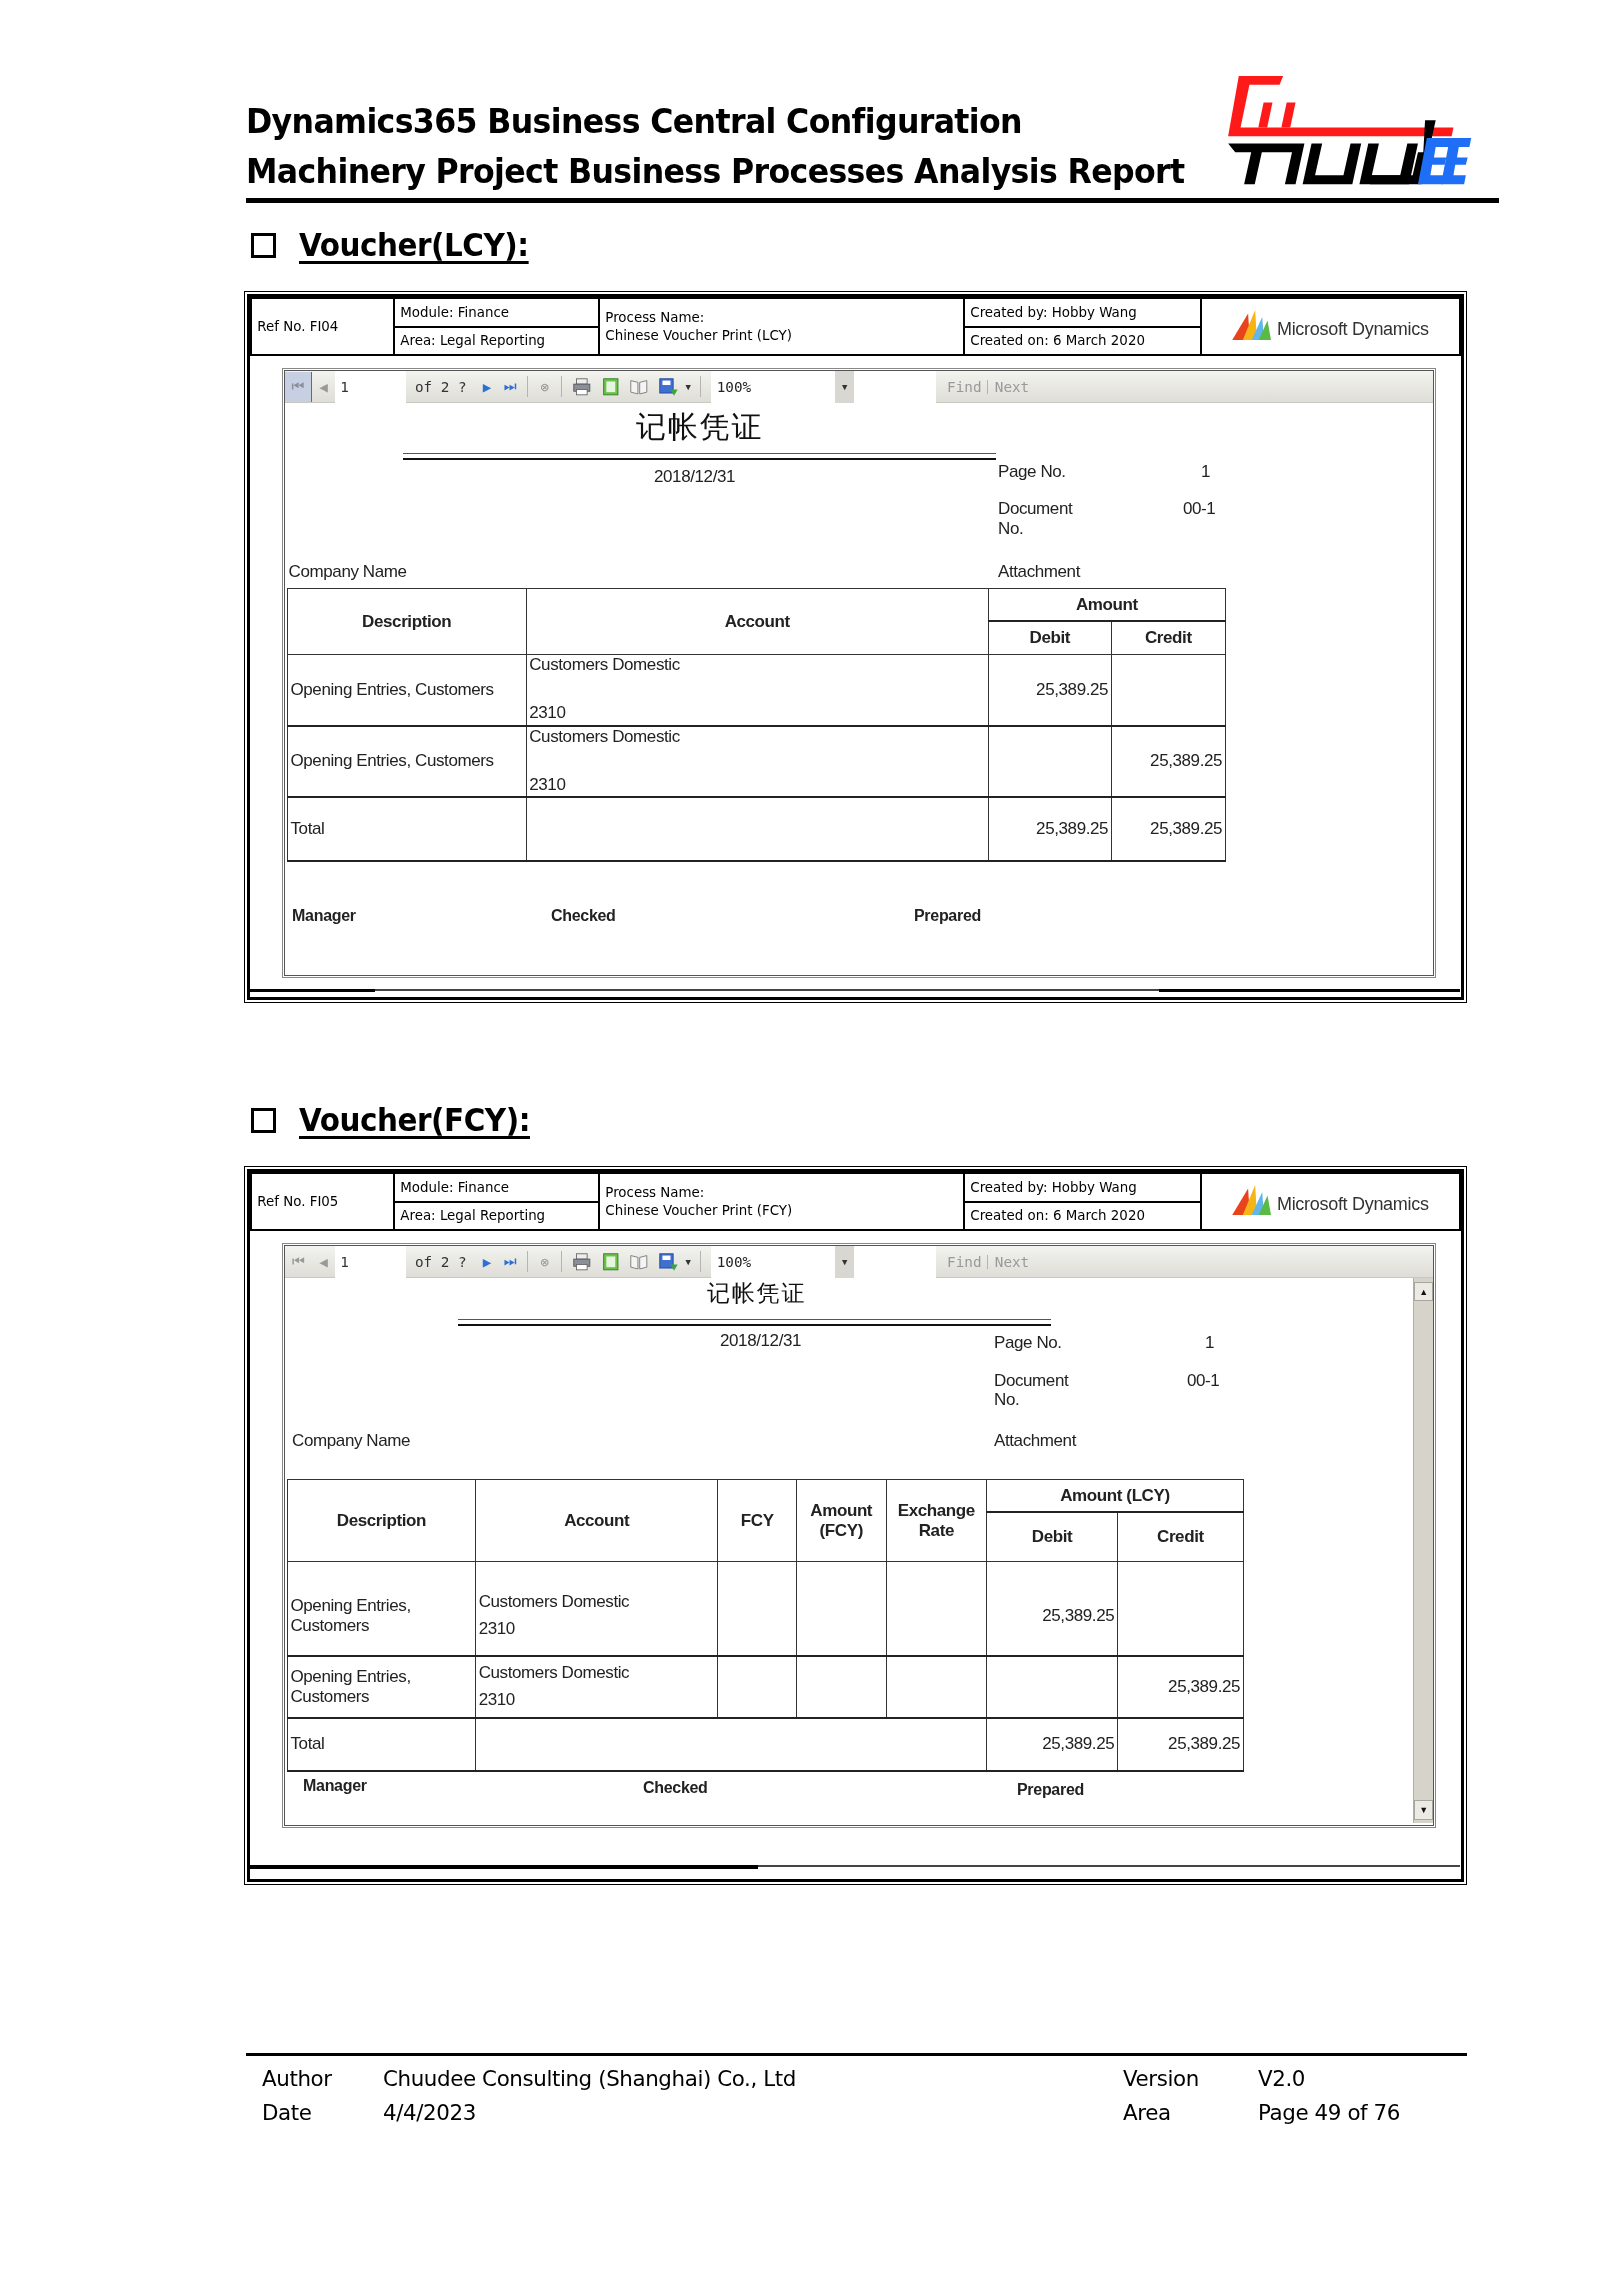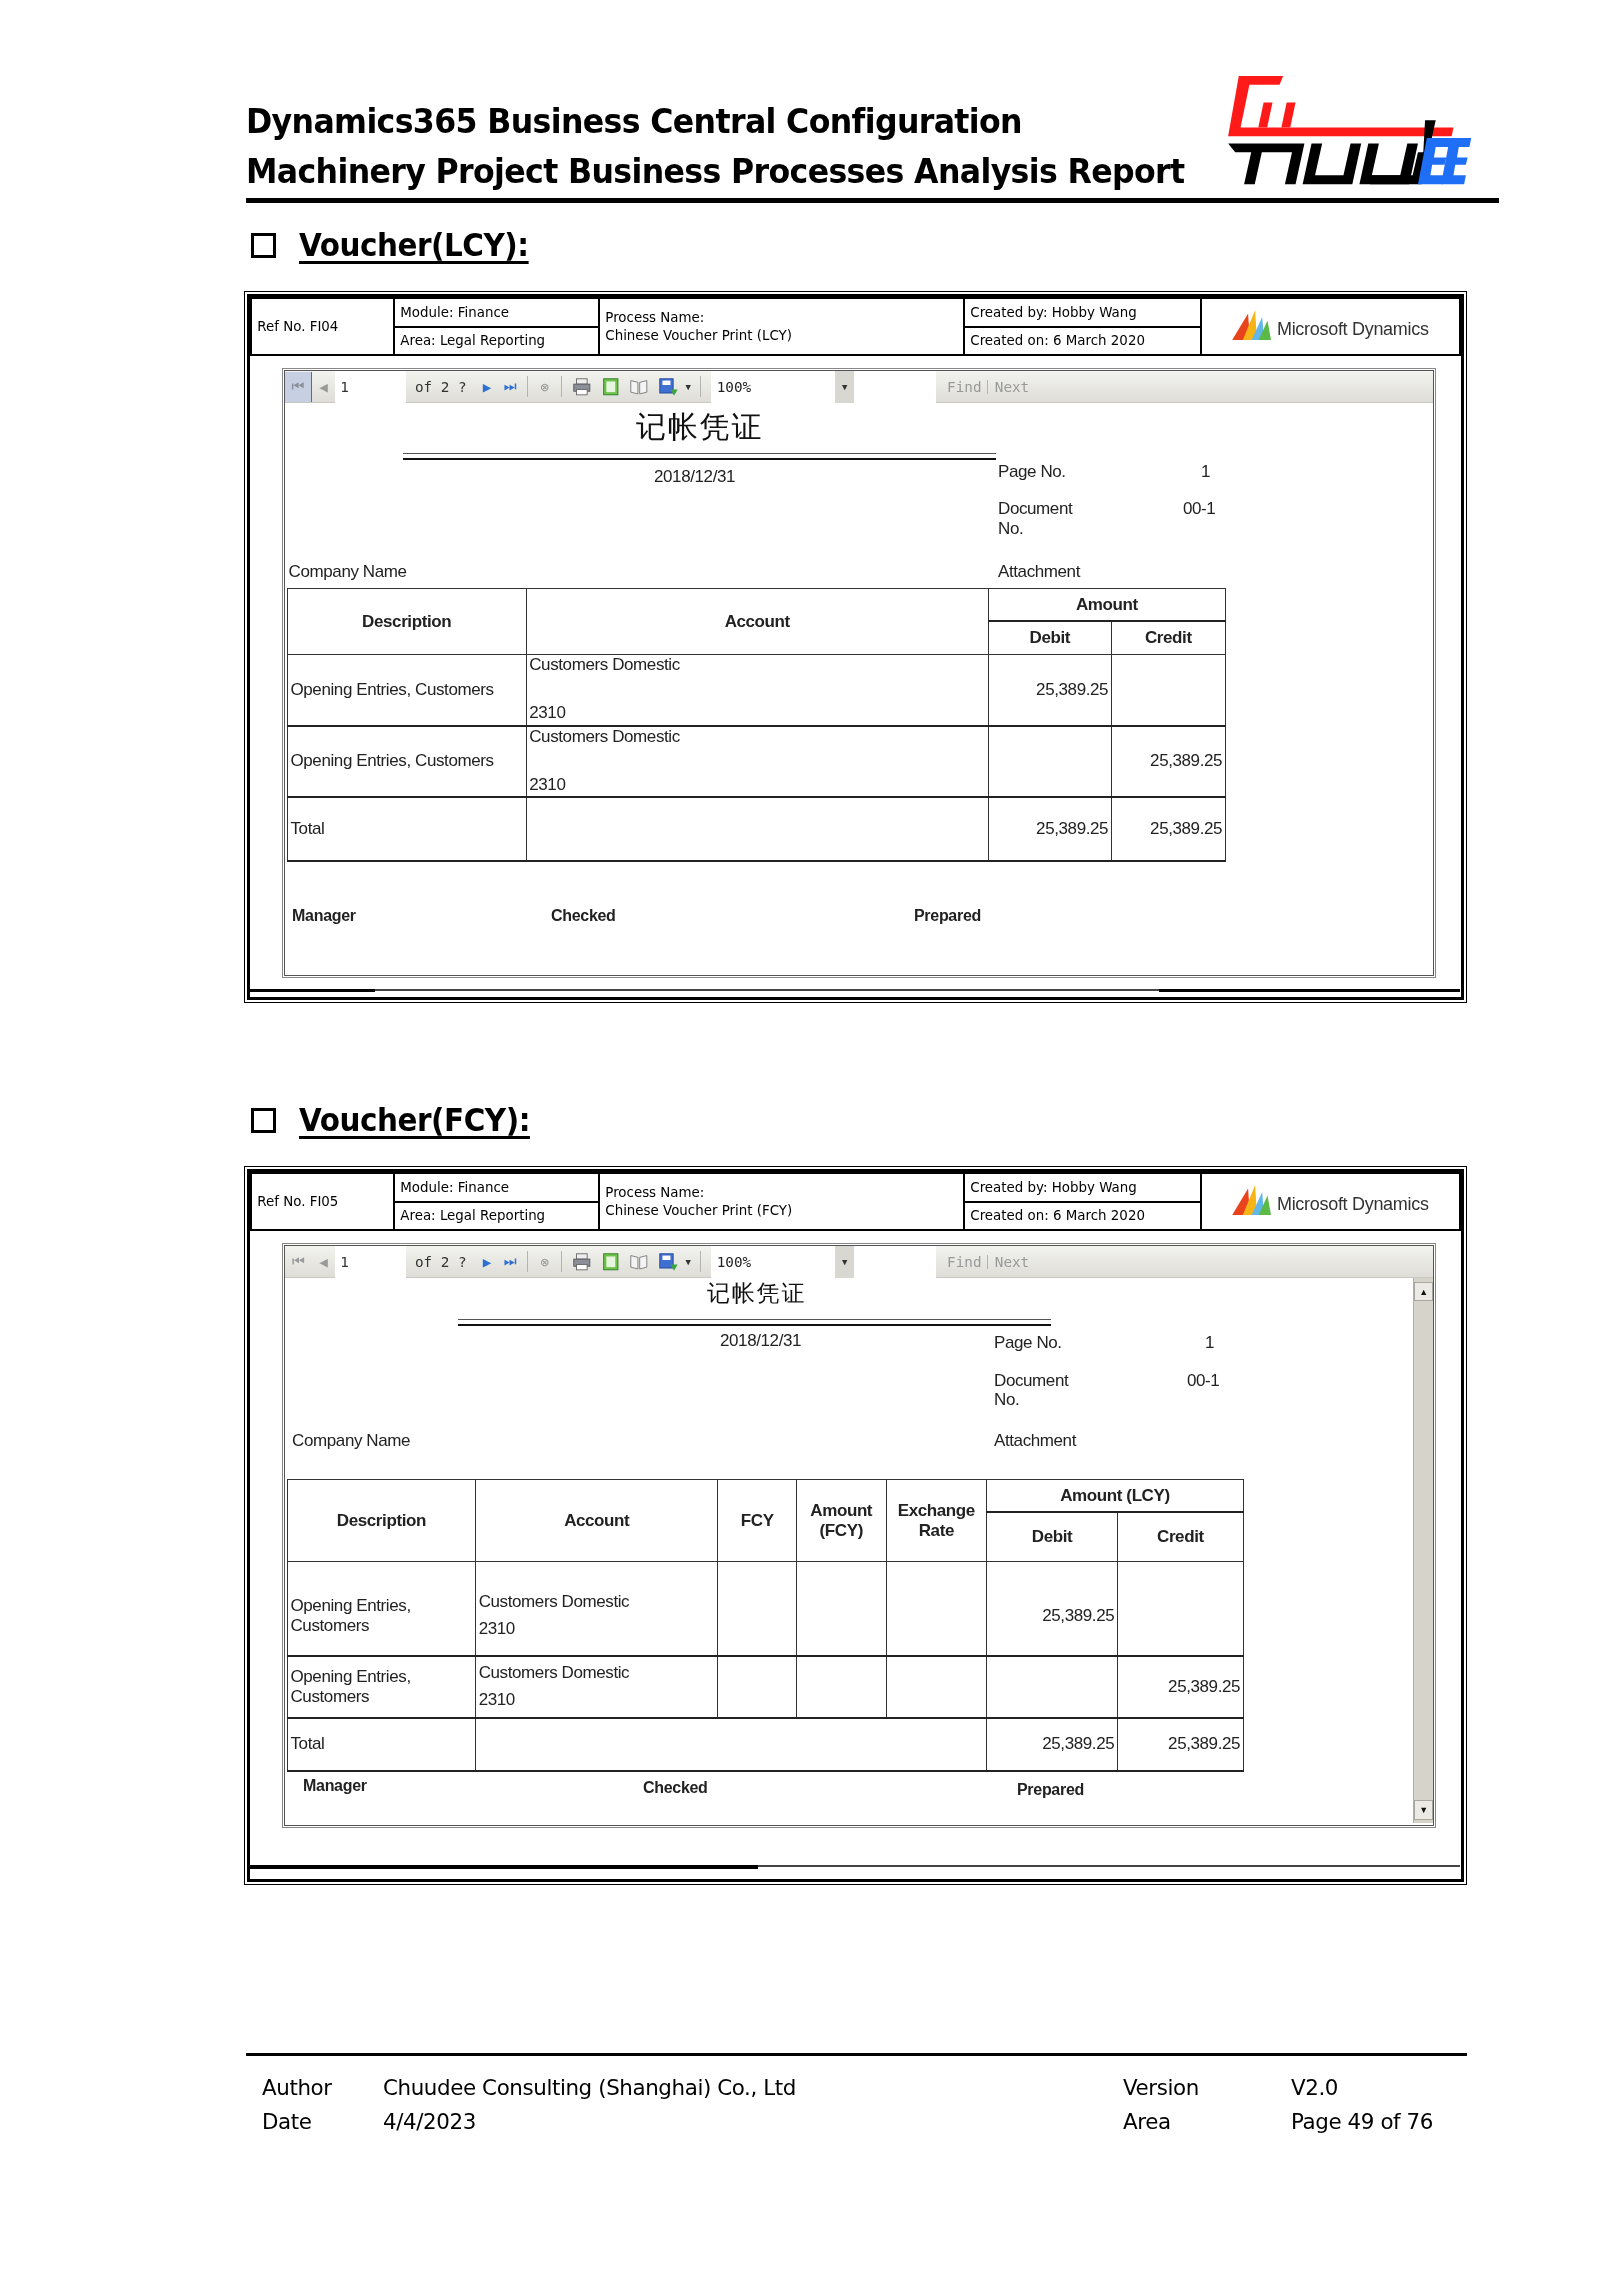--- a/index.html
+++ b/index.html
@@ -59,25 +59,25 @@
 
     .scrollbar { position: absolute; right: 0; width: 19.6px; background: #d6d3cb; border-left: 0.9px solid #b0aea6; }
     .scrollbar .arrow { position: absolute; left: 0; width: 18.7px; height: 19.6px; background: #ebeae4; border: 0.9px solid #a8a69e; display: flex; align-items: center; justify-content: center; font-size: 9px; color: #111; }
 
     .frame-bottom { position: relative; height: 7.1px; }
     .frame-bottom .seg { position: absolute; top: 0; height: 3.6px; background: #000; }
 
     
     .footer { position: absolute; left: 246px; top: 2053px; width: 1221px; font-family: "DejaVu Sans", sans-serif; font-size: 21.4px; letter-spacing: -0.4px; }
     .footer-rule { height: 2.7px; background: #000; margin-bottom: 10.7px; }
-    .footer-row { display: flex; height: 34px; align-items: flex-end; }
+    .footer-row { display: flex; height: 34px; align-items: flex-start; }
     .footer-row .c1 { width: 137px; padding-left: 16px; }
     .footer-row .c2 { width: 740px; }
     .footer-row .c3 { width: 135px; }
-    .footer-row .c4 { flex: 1; margin-left: 33px; }
+    .footer-row .c4 { flex: 1; }
   </style>
 </head>
 <body>
 
 <div class="doc-header">
   <div class="doc-title">Dynamics365 Business Central Configuration</div>
   <div class="doc-title">Machinery Project Business Processes Analysis Report</div>
   <div class="header-rule"></div>
   <svg class="logo" viewBox="0 0 280 124">
 

